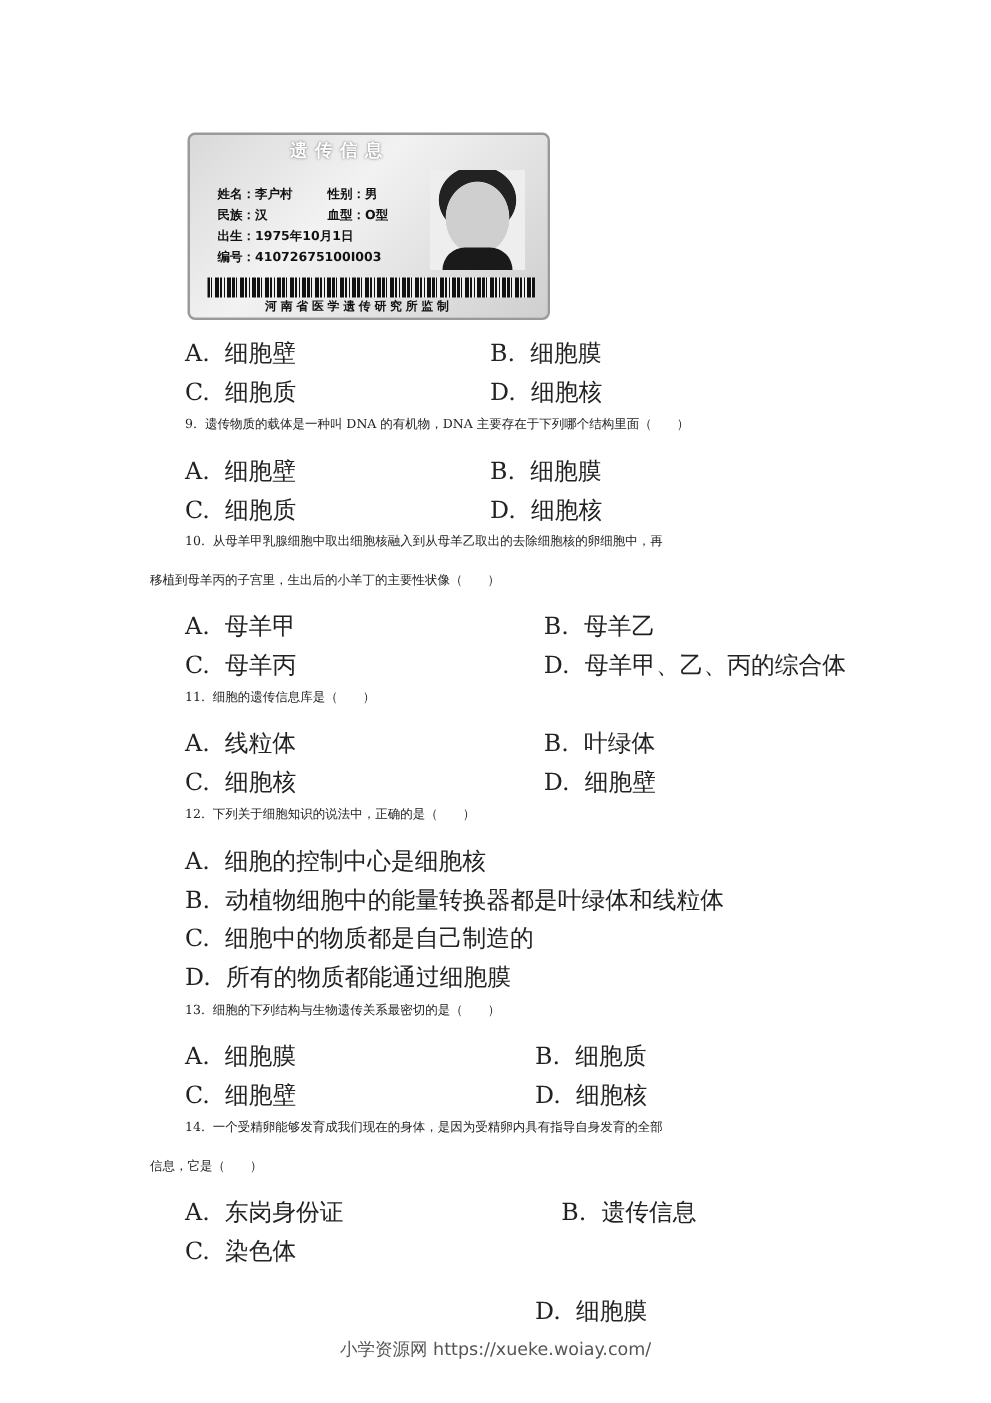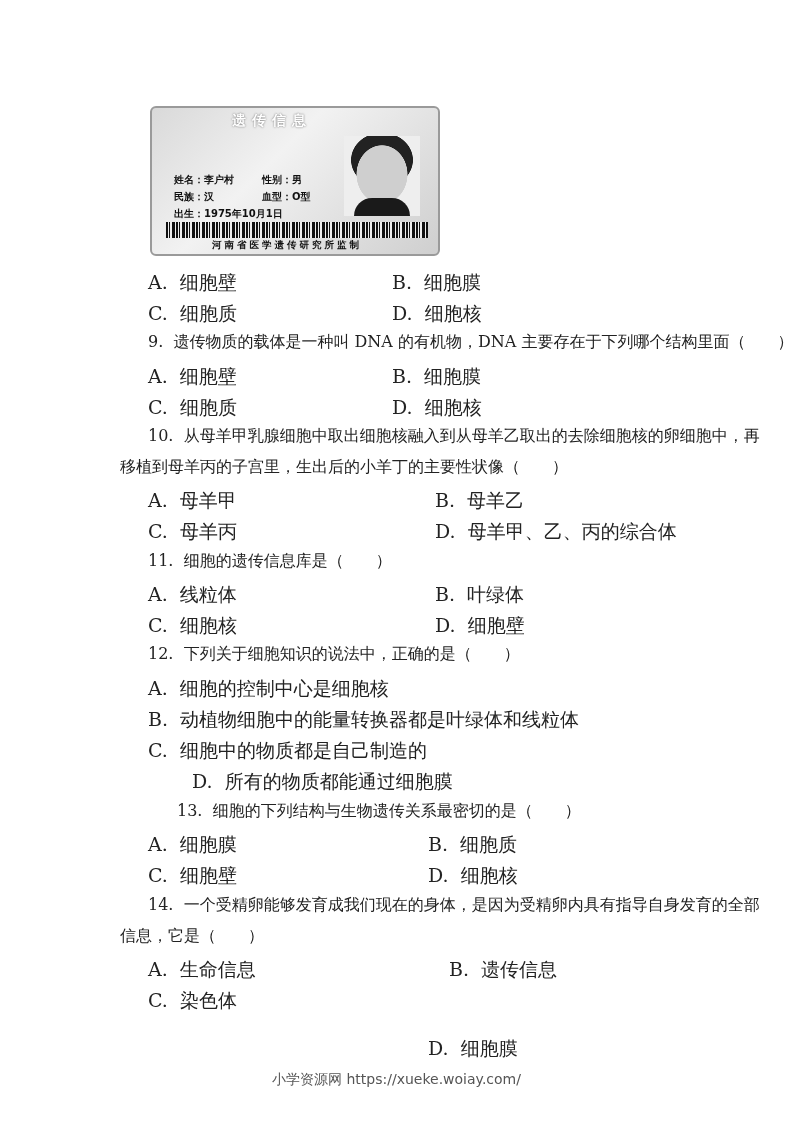--- a/index.html
+++ b/index.html
@@ -6,32 +6,32 @@
     body { width: 793px; height: 1122px; position: relative; overflow: hidden;
       font-family: "DejaVu Serif", "Liberation Serif", serif; color: #222; font-size: 13.5px; }
     .abs { position: absolute; white-space: nowrap; }
     
     .idcard { position: absolute; left: 150px; top: 106px; width: 290px; height: 150px;
       background: linear-gradient(135deg, #d9d9d9 0%, #f2f2f2 40%, #cfcfcf 100%);
       border: 2px solid #9a9a9a; border-radius: 6px; box-sizing: border-box; overflow: hidden; }
     .idcard .card-title { position: absolute; left: 80px; top: 4px; font-size: 14px; font-weight: bold;
       color: #fff; letter-spacing: 6px; text-shadow: 0 0 2px #666; }
     .idcard .field { position: absolute; font-size: 10px; font-weight: bold; color: #111;
-      font-family: "DejaVu Sans", sans-serif; margin-top: 25px; }
+      font-family: "DejaVu Sans", sans-serif; }
     .idcard .photo { position: absolute; left: 192px; top: 28px; width: 76px; height: 80px;
       background: radial-gradient(ellipse 28px 32px at 50% 48%, #cfcfcf 0 90%, transparent 92%),
                   radial-gradient(ellipse 34px 30px at 50% 30%, #222 0 90%, transparent 92%),
                   linear-gradient(#eee, #eee); }
     .idcard .photo::after { content: ""; position: absolute; left: 10px; bottom: 0; width: 56px; height: 18px;
       background: #1a1a1a; border-radius: 30px 30px 0 0; }
     .idcard .barcode { position: absolute; left: 14px; top: 114px; width: 262px; height: 16px;
       background: repeating-linear-gradient(90deg, #111 0 2px, #eee 2px 3px, #111 3px 4px, #eee 4px 6px, #111 6px 9px, #eee 9px 10px); }
     .idcard .issuer { position: absolute; left: 60px; top: 131px; font-size: 9.5px; font-weight: bold;
       color: #111; letter-spacing: 3px; font-family: "DejaVu Sans", sans-serif; }
-    .question { font-size: 16px; }
+    .question { font-size: 10px; }
     .option { font-size: 19px; }
     .footer { position: absolute; left: 0; width: 793px; top: 1071px; text-align: center;
       font-family: "DejaVu Sans", "Liberation Sans", sans-serif; font-size: 14px; color: #555; }
   </style>
 </head>
 <body>
 
 <div class="idcard">
   <div class="card-title">遗传信息</div>
   <div class="field" style="left:22px;top:40px;">姓名：李户村</div>
@@ -112,46 +112,46 @@
 </div>
 <div class="abs option" style="left:148px;top:676px;">
   <span>A.</span>&nbsp;&nbsp;<span>细胞的控制中心是细胞核</span>
 </div>
 <div class="abs option" style="left:148px;top:707px;">
   <span>B.</span>&nbsp;&nbsp;<span>动植物细胞中的能量转换器都是叶绿体和线粒体</span>
 </div>
 <div class="abs option" style="left:148px;top:738px;">
   <span>C.</span>&nbsp;&nbsp;<span>细胞中的物质都是自己制造的</span>
 </div>
-<div class="abs option" style="left:148px;top:769px;margin-left:44px;">
+<div class="abs option" style="left:148px;top:769px;">
   <span>D.</span>&nbsp;&nbsp;<span>所有的物质都能通过细胞膜</span>
 </div>
 
-<div class="abs question" style="left:148px;top:801px;margin-left:29px;">
+<div class="abs question" style="left:148px;top:801px;">
   <span>13.</span>&nbsp;&nbsp;<span>细胞的下列结构与生物遗传关系最密切的是（　　）</span>
 </div>
 <div class="abs option" style="left:148px;top:832px;">
   <span>A.</span>&nbsp;&nbsp;<span>细胞膜</span>
 </div>
 <div class="abs option" style="left:428px;top:832px;">
   <span>B.</span>&nbsp;&nbsp;<span>细胞质</span>
 </div>
 <div class="abs option" style="left:148px;top:863px;">
   <span>C.</span>&nbsp;&nbsp;<span>细胞壁</span>
 </div>
 <div class="abs option" style="left:428px;top:863px;">
   <span>D.</span>&nbsp;&nbsp;<span>细胞核</span>
 </div>
 
 <div class="abs question" style="left:148px;top:895px;">
   <span>14.</span>&nbsp;&nbsp;<span>一个受精卵能够发育成我们现在的身体，是因为受精卵内具有指导自身发育的全部</span>
 </div>
 <div class="abs question" style="left:120px;top:926px;">信息，它是（　　）</div>
 <div class="abs option" style="left:148px;top:957px;">
-  <span>A.</span>&nbsp;&nbsp;<span>生命信息</span>
+  <span>A.</span>&nbsp;&nbsp;<span>东岗身份证</span>
 </div>
 <div class="abs option" style="left:428px;top:957px;margin-left:21px;">
   <span>B.</span>&nbsp;&nbsp;<span>遗传信息</span>
 </div>
 <div class="abs option" style="left:148px;top:988px;">
   <span>C.</span>&nbsp;&nbsp;<span>染色体</span>
 </div>
 <div class="abs option" style="left:428px;top:1036px;">
   <span>D.</span>&nbsp;&nbsp;<span>细胞膜</span>
 </div>

